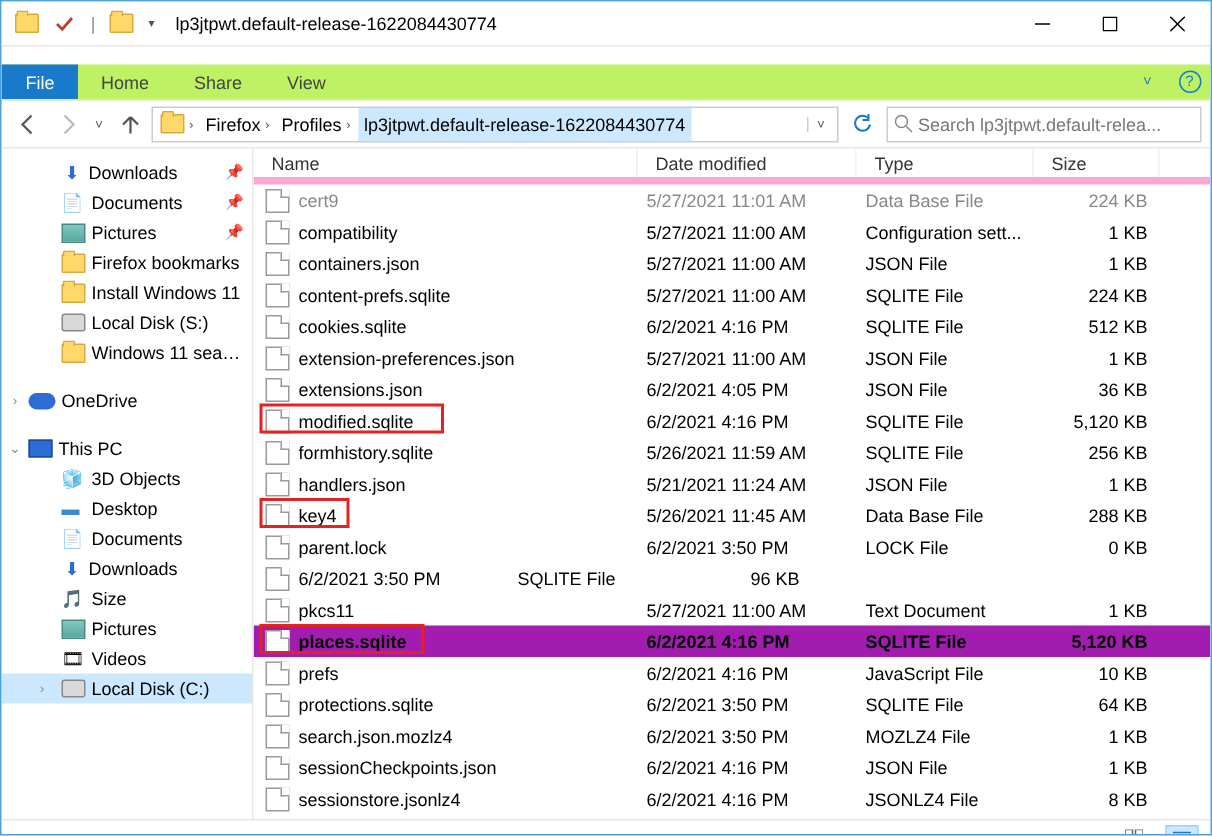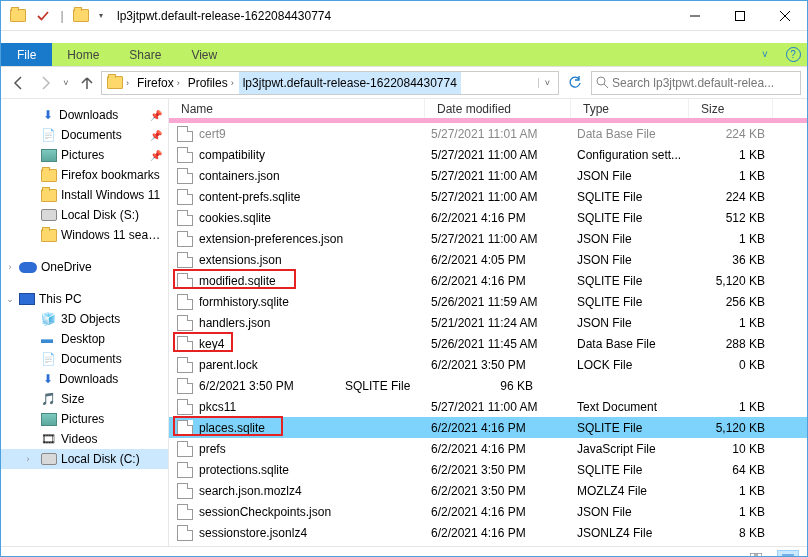--- a/index.html
+++ b/index.html
@@ -30,21 +30,21 @@
 .nav-item { display: flex; align-items: center; height: 20px; padding-left: 18px; gap: 4px; position: relative;}
 .nav-item.sub { padding-left: 40px; }
 .nav-item.sel { background: #cce8ff; }
 .nav-item .exp { position: absolute; left: 4px; width: 10px; font-size: 9px; color: #888; text-align:center;}
 .nav .pin { margin-left: auto; margin-right: 5px; color:#666; font-size:10px;}
 .files { flex: 1; display: flex; flex-direction: column; overflow: hidden; }
 .headers { display: flex; height: 24px; border-bottom: 5px solid #f9a8d4; align-items: flex-end; color: #333; position: relative; }
 .headers .col { padding-left: 12px; border-right: 1px solid #f0f0f0; height: 100%; display: flex; align-items: center;}
 .filelist { flex: 1; overflow-y: scroll; overflow-x: hidden;}
 .row { display: flex; height: 21px; align-items: center; position: relative; padding-left: 8px;}
-.row.sel { background: #7dd3fc; }
+.row.sel { background: #a21caf; font-weight: bold; }
 .row .ico { width: 16px; height: 16px; margin-right: 6px; flex-shrink:0; border: 1px solid #999; background: #fff; position: relative;}
 .row .ico::after { content:""; position:absolute; right:-1px; top:-1px; width:5px; height:5px; background:#fff; border-left:1px solid #999; border-bottom:1px solid #999;}
 .row .fname { width: 232px; white-space: nowrap; overflow: hidden; text-overflow: ellipsis;}
 .row .fdate { width: 146px; }
 .row .ftype { width: 118px; white-space: nowrap; overflow: hidden; text-overflow: ellipsis;}
 .row .fsize { width: 78px; text-align: right; padding-right: 8px;}
 .hl { position: absolute; border: 2px solid #e52121; pointer-events: none; }
 .status { height: 22px; border-top: 1px solid #e5e5e5; display: flex; align-items: flex-end; padding: 0 8px; gap: 10px; color: #333; }
 .status .spacer { flex:1; }
 .status .vbtn { width:22px; height:18px; display:flex; align-items:center; justify-content:center; border:1px solid transparent;}

